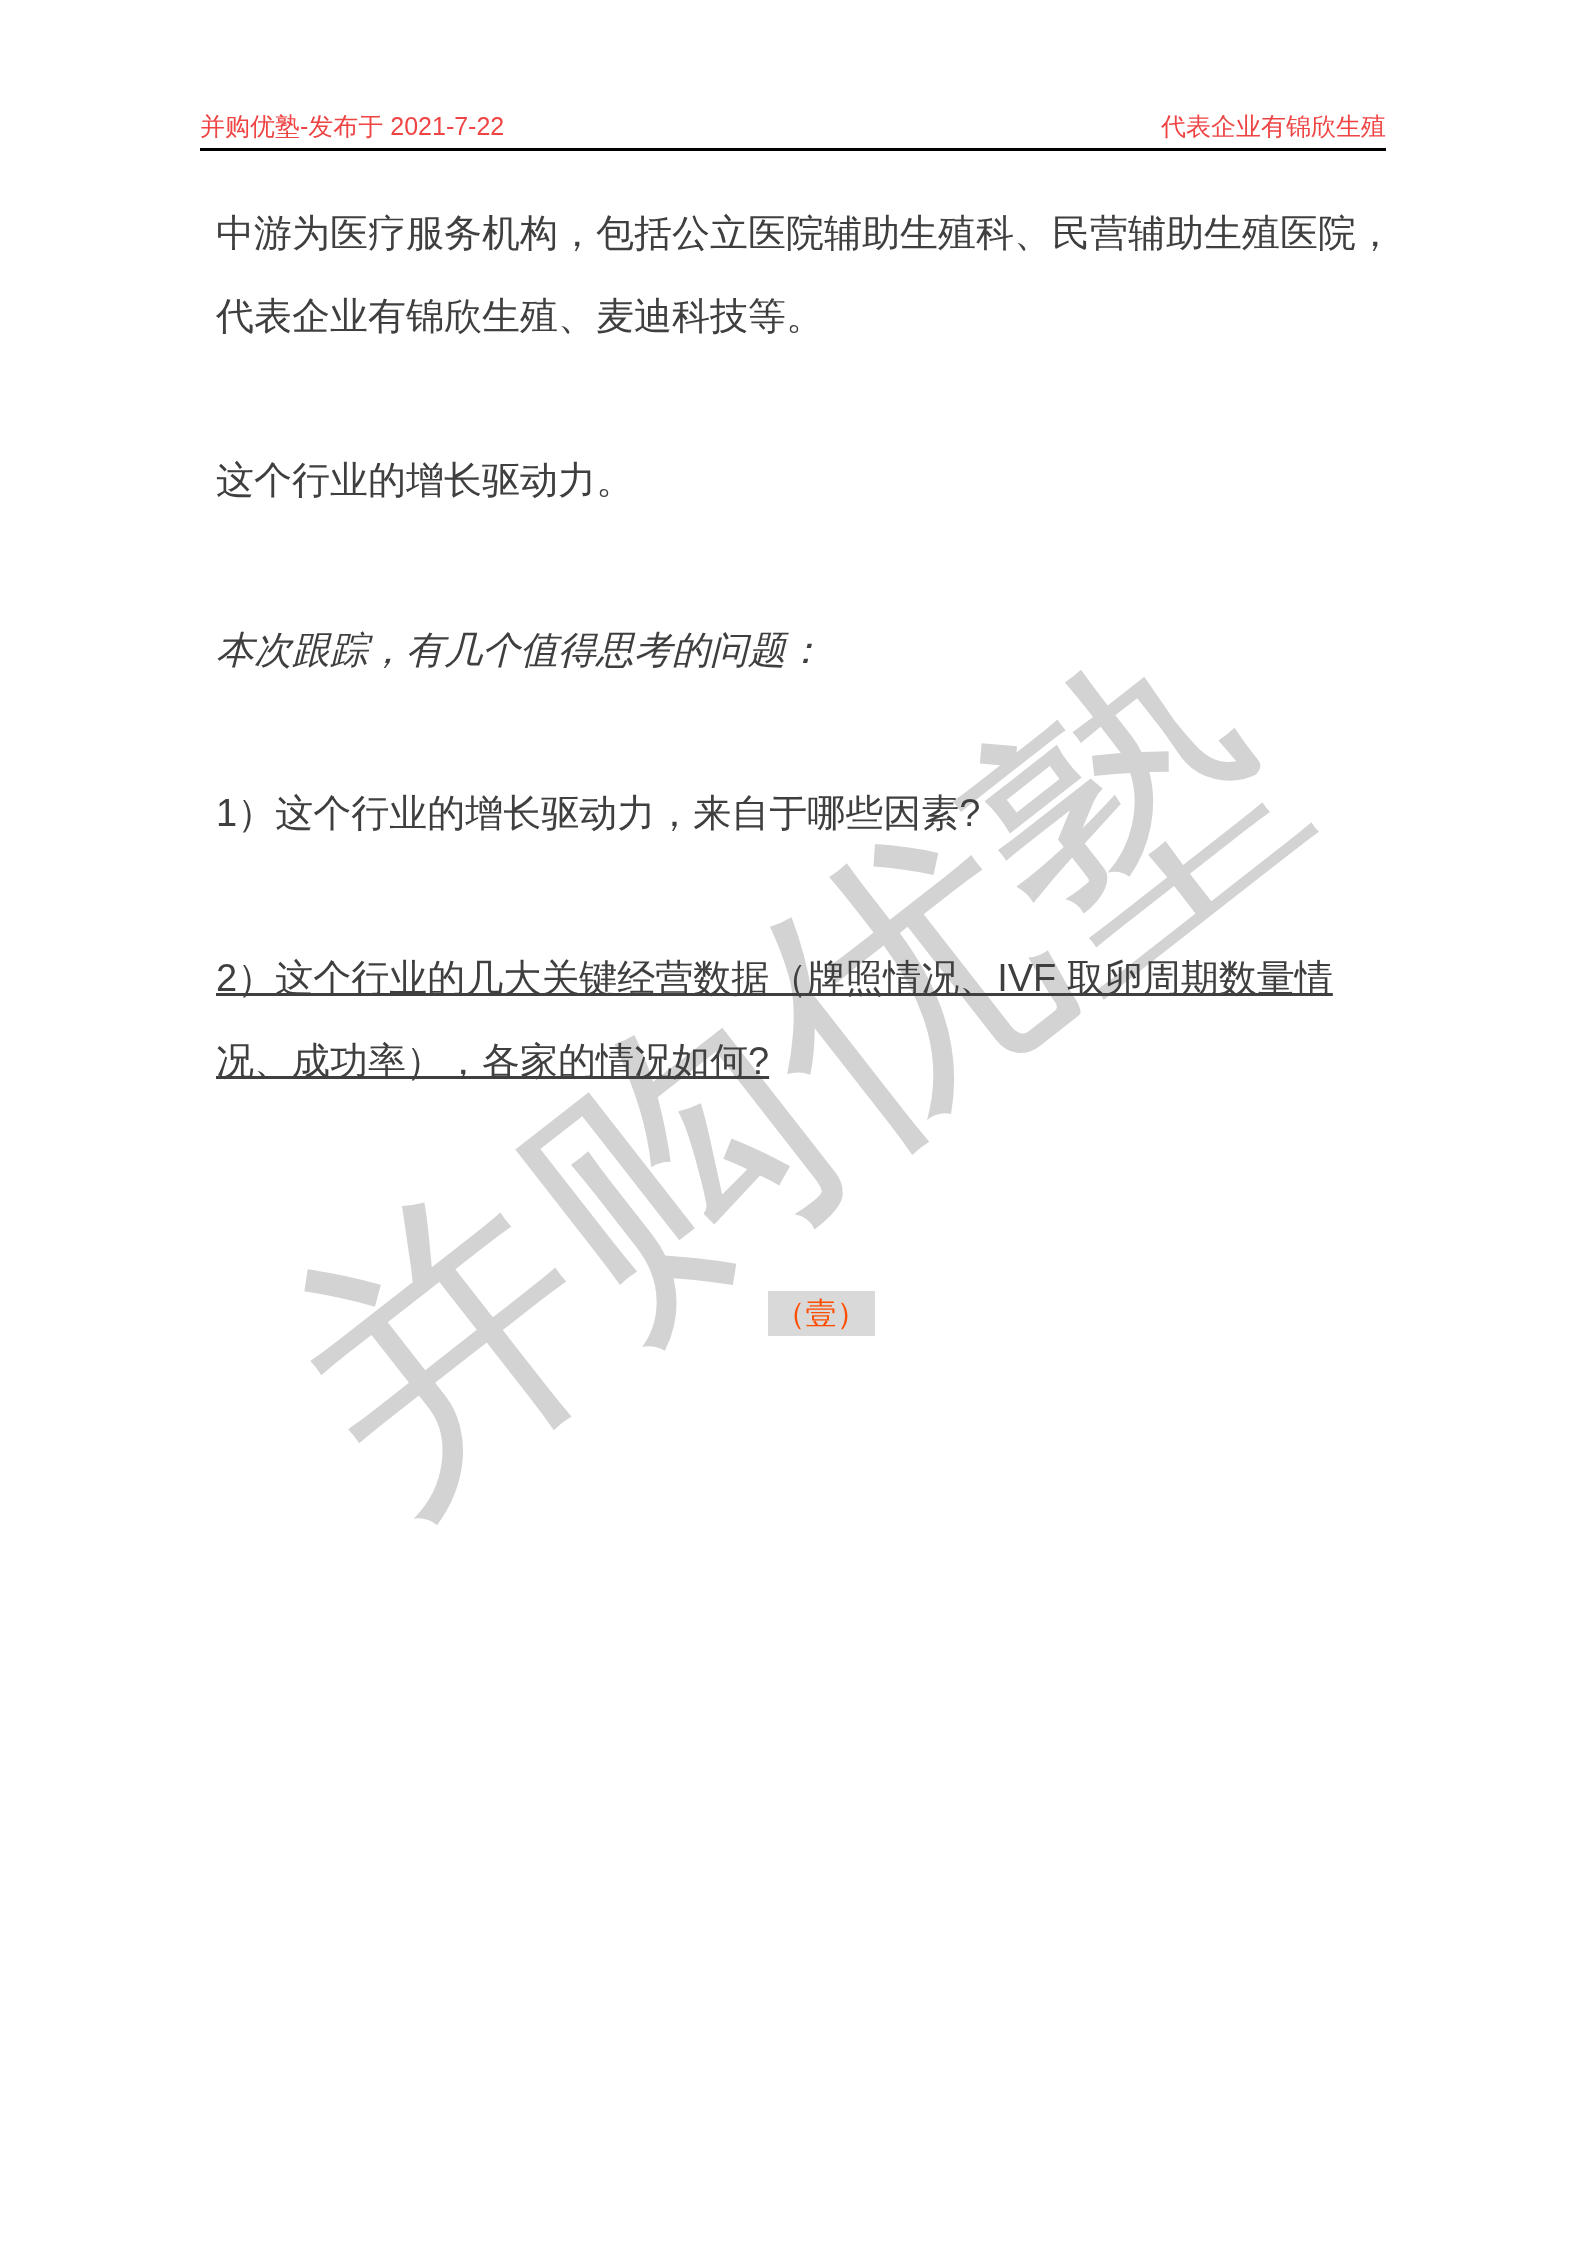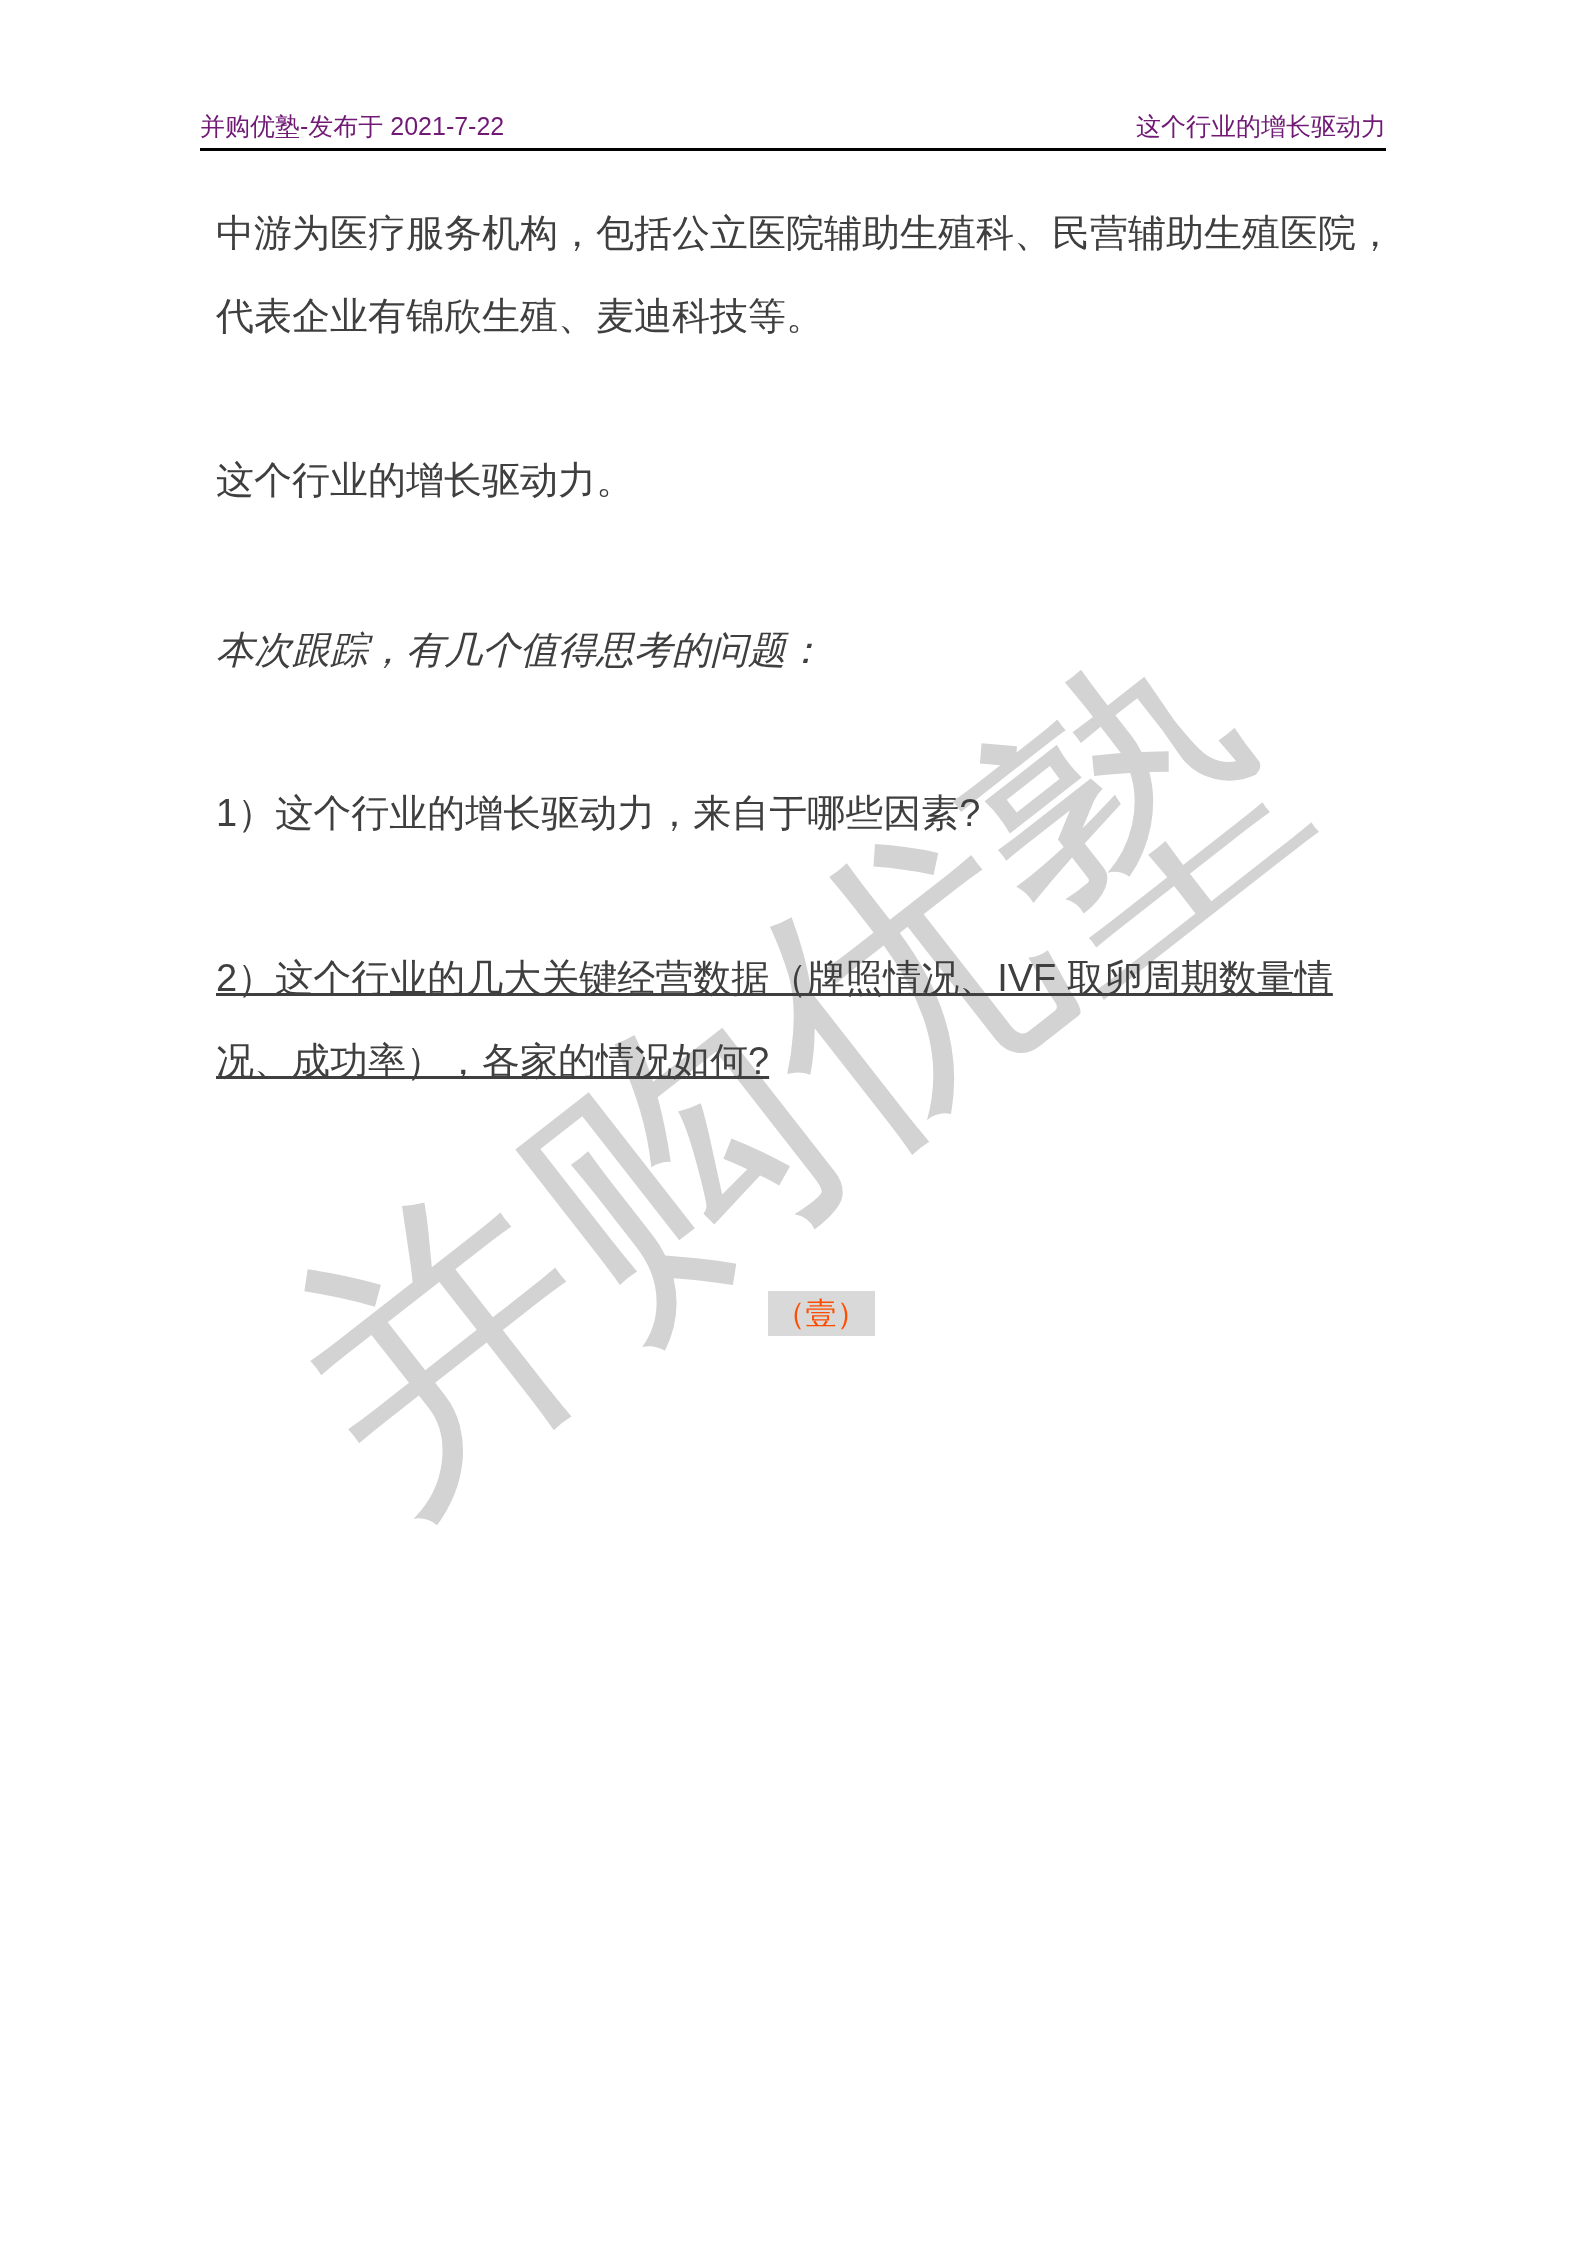--- a/index.html
+++ b/index.html
@@ -23,21 +23,21 @@
     z-index:0;
     user-select:none;
   }
   .header {
     position:absolute;
     left:200px; right:200px; top:110px;
     display:flex;
     justify-content:space-between;
     align-items:baseline;
     font-size:25px;
-    color:#701a75;
+    color:#ef4444;
     z-index:2;
   }
   .header-rule {
     position:absolute;
     left:200px; right:200px; top:148px;
     height:3px;
     background:#000000;
     z-index:2;
   }
   .content {
@@ -75,21 +75,21 @@
 </style>
 </head>
 <body>
 
 <div class="page">
 
   <div class="watermark">并购优塾</div>
 
   <div class="header">
     <span>并购优塾-发布于 2021-7-22</span>
-    <span>这个行业的增长驱动力</span>
+    <span>代表企业有锦欣生殖</span>
   </div>
 
   <div class="header-rule"></div>
 
   <div class="content">
 
     <p class="para m0">中游为医疗服务机构，包括公立医院辅助生殖科、民营辅助生殖医院，
 代表企业有锦欣生殖、麦迪科技等。</p>
 
     <p class="para m1">这个行业的增长驱动力。</p>

